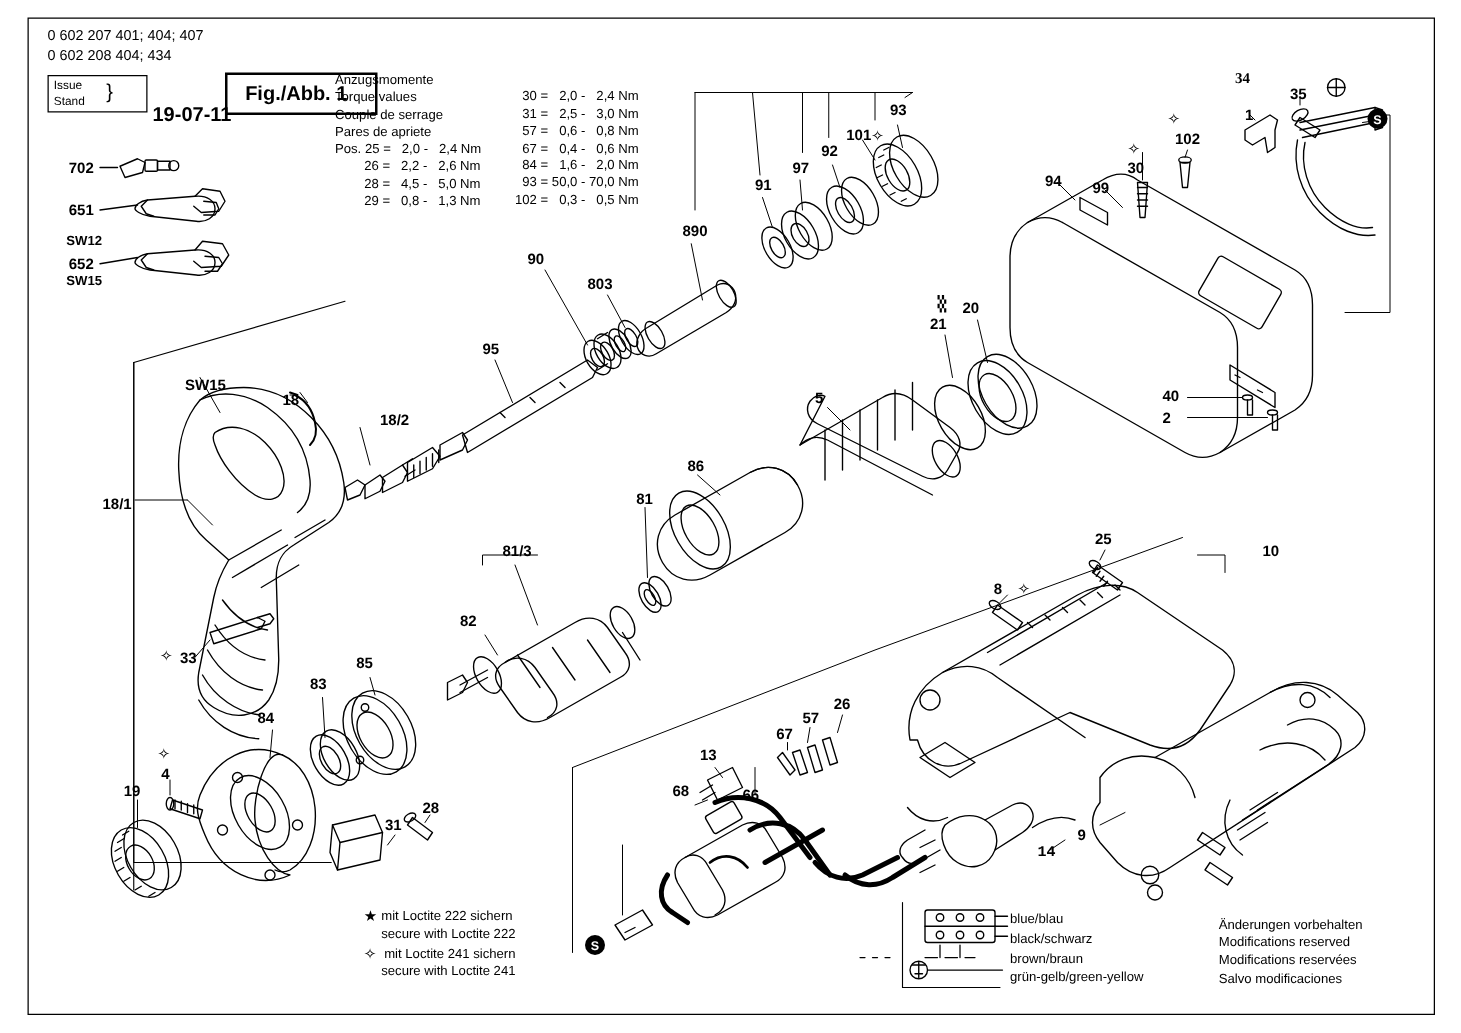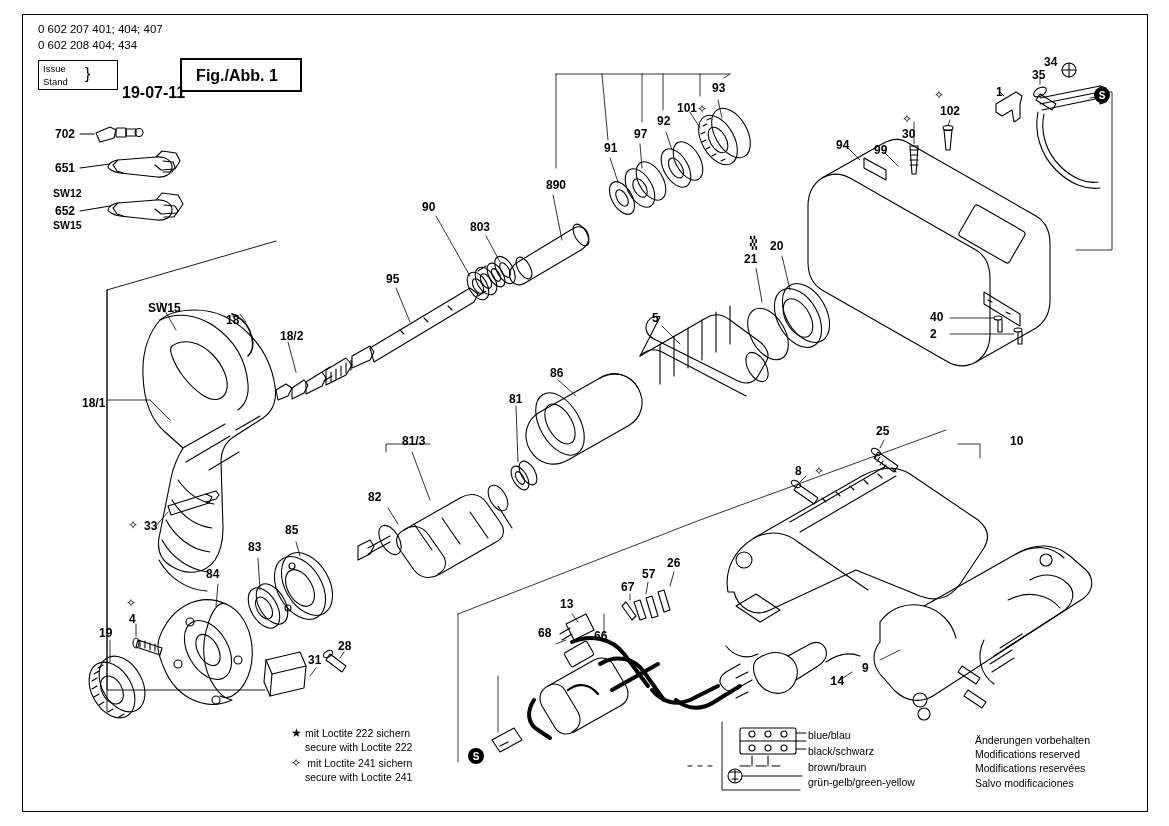--- a/index.html
+++ b/index.html
@@ -74,21 +74,40 @@
     <span class="l1">Issue</span>
     <span class="l2">Stand</span>
     <span class="brace">}</span>
   </div>
   <div class="abs" id="issue-date">19-07-11</div>
 
   <div class="abs figbox">
     <span>Fig./Abb. 1</span>
   </div>
 
-
+  <div class="abs" id="torque">
+    <div class="row">Anzugsmomente</div>
+    <div class="row">Torque values</div>
+    <div class="row">Couple de serrage</div>
+    <div class="row">Pares de apriete</div>
+    <div class="row">Pos. 25 =   2,0 -   2,4 Nm</div>
+    <div class="row">        26 =   2,2 -   2,6 Nm</div>
+    <div class="row">        28 =   4,5 -   5,0 Nm</div>
+    <div class="row">        29 =   0,8 -   1,3 Nm</div>
+  </div>
+
+  <div class="abs" id="torque-right">
+    <div class="row">  30 =   2,0 -   2,4 Nm</div>
+    <div class="row">  31 =   2,5 -   3,0 Nm</div>
+    <div class="row">  57 =   0,6 -   0,8 Nm</div>
+    <div class="row">  67 =   0,4 -   0,6 Nm</div>
+    <div class="row">  84 =   1,6 -   2,0 Nm</div>
+    <div class="row">  93 = 50,0 - 70,0 Nm</div>
+    <div class="row">102 =   0,3 -   0,5 Nm</div>
+  </div>
 
   <svg class="layer" viewBox="0 0 1169 826">
     <g fill="none" stroke="#000" stroke-width="1.1" stroke-linejoin="round" stroke-linecap="round">
 
       <g>
         <path d="M96 133 l14 -6 6 3 -2 8 -14 4 z"></path>
         <rect x="116" y="128" width="10" height="9" rx="1"></rect>
         <path d="M126 129 l10 0 0 7 -10 0 z"></path>
         <circle cx="139" cy="132.5" r="4"></circle>
       </g>
@@ -508,36 +527,36 @@
 
   <div class="abs lbl" style="left:55px; top:127px;">702</div>
   <div class="abs lbl" style="left:55px; top:161px;">651</div>
   <div class="abs sw" style="left:53px; top:187px;">SW12</div>
   <div class="abs lbl" style="left:55px; top:204px;">652</div>
   <div class="abs sw" style="left:53px; top:219px;">SW15</div>
 
   <div class="abs num" style="left:148px; top:301px;">SW15</div>
   <div class="abs num" style="left:226px; top:313px;">18</div>
   <div class="abs num" style="left:82px; top:396px;">18/1</div>
-  <div class="abs num" style="left:280px; top:329px;">18/2</div>
+  <div class="abs num" style="left:304px; top:329px;">18/2</div>
   <div class="abs num" style="left:386px; top:272px;">95</div>
   <div class="abs num" style="left:422px; top:200px;">90</div>
   <div class="abs num" style="left:470px; top:220px;">803</div>
   <div class="abs num" style="left:546px; top:178px;">890</div>
   <div class="abs num" style="left:604px; top:141px;">91</div>
   <div class="abs num" style="left:634px; top:127px;">97</div>
   <div class="abs num" style="left:657px; top:114px;">92</div>
   <div class="abs num" style="left:677px; top:101px;">101</div>
   <div class="abs" style="left:697px; top:102px; font-size:12px;">✧</div>
   <div class="abs num" style="left:712px; top:81px;">93</div>
   <div class="abs num" style="left:836px; top:138px;">94</div>
   <div class="abs num" style="left:874px; top:143px;">99</div>
   <div class="abs num" style="left:996px; top:85px;">1</div>
   <div class="abs num" style="left:1032px; top:68px;text-align:right;">35</div>
-  <div class="abs num" style="left:1044px; top:55px;">34</div>
+  <div class="abs num" style="left:988px; top:55px;font-family:Liberation Serif, serif;">34</div>
   <div class="abs num" style="left:902px; top:127px;">30</div>
   <div class="abs num" style="left:940px; top:104px;">102</div>
   <div class="abs" style="left:934px; top:88px; font-size:12px;">✧</div>
   <div class="abs" style="left:902px; top:112px; font-size:12px;">✧</div>
   <div class="abs num" style="left:744px; top:252px;">21</div>
   <div class="abs" style="left:750px; top:236px; font-size:12px;">🮕</div>
   <div class="abs num" style="left:770px; top:239px;">20</div>
   <div class="abs num" style="left:930px; top:310px;">40</div>
   <div class="abs num" style="left:930px; top:327px;">2</div>
   <div class="abs num" style="left:652px; top:311px;">5</div>

